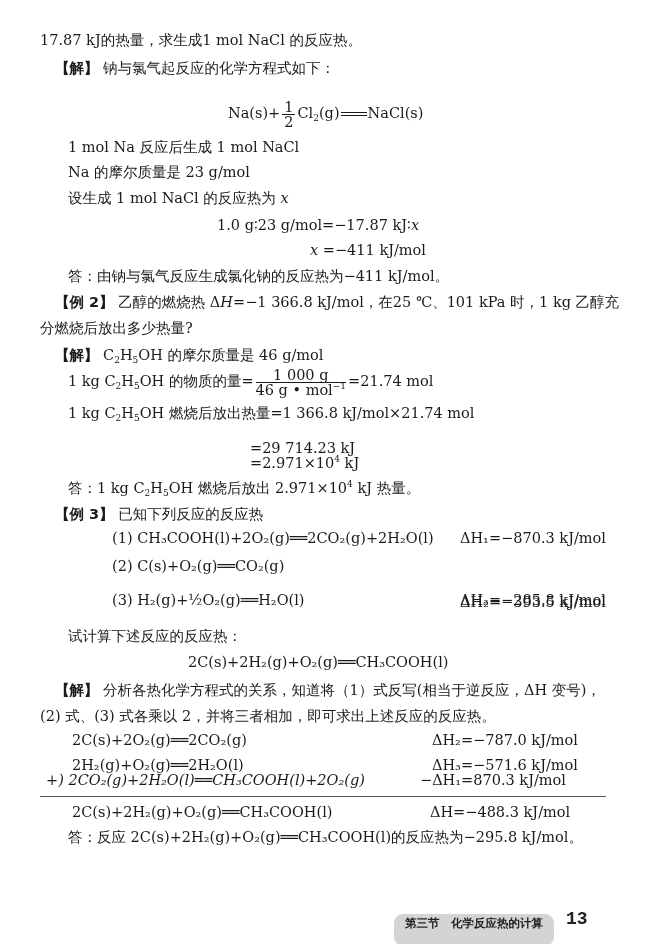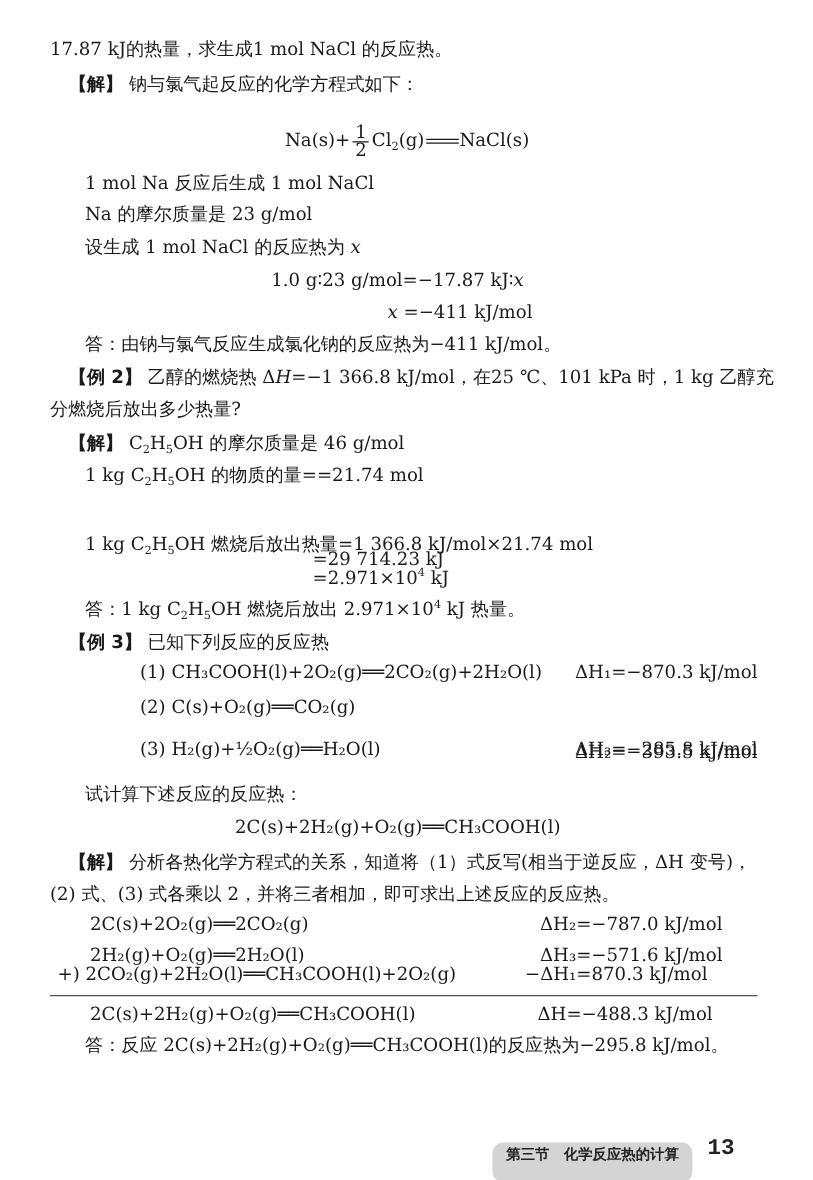--- a/index.html
+++ b/index.html
@@ -52,23 +52,23 @@
 <div class="ln" style="left:55px; top:292px;">
   <span class="b">【例 2】</span>
   <span>乙醇的燃烧热 Δ</span><span class="it">H</span><span>=−1 366.8 kJ/mol，在25 ℃、101 kPa 时，1 kg 乙醇充</span>
 </div>
 <div class="ln" style="left:40px; top:318px;">分燃烧后放出多少热量?</div>
 <div class="ln" style="left:55px; top:345px;">
   <span class="b">【解】</span>
   <span>C</span><sub>2</sub><span>H</span><sub>5</sub><span>OH 的摩尔质量是 46 g/mol</span>
 </div>
 <div class="ln" style="left:68px; top:366px; line-height:30px;">
-  <span>1 kg C</span><sub>2</sub><span>H</span><sub>5</sub><span>OH 的物质的量=</span><span>=21.74 mol</span>
+  <span>1 kg C</span><sub>2</sub><span>H</span><sub>5</sub><span>OH 的物质的量=</span><span class="frac"><span class="num">1 000 g</span><span><span>46 g • mol</span><sup>−1</sup></span></span><span>=21.74 mol</span>
 </div>
-<div class="ln" style="left:68px; top:426px;">
+<div class="ln" style="left:68px; top:403px;">
   <span>1 kg C</span><sub>2</sub><span>H</span><sub>5</sub><span>OH 燃烧后放出热量=1 366.8 kJ/mol×21.74 mol</span>
 </div>
 <div class="ln" style="left:250px; top:428px;margin-top:10px;">=29 714.23 kJ</div>
 <div class="ln" style="left:250px; top:453px;">
   <span>=2.971×10</span><sup>4</sup><span> kJ</span>
 </div>
 <div class="ln" style="left:68px; top:478px;">
   <span>答：1 kg C</span><sub>2</sub><span>H</span><sub>5</sub><span>OH 燃烧后放出 2.971×10</span><sup>4</sup><span> kJ 热量。</span>
 </div>
 
@@ -102,21 +102,21 @@
 <div class="ln" style="left:40px; top:706px;">(2) 式、(3) 式各乘以 2，并将三者相加，即可求出上述反应的反应热。</div>
 
 <div class="ln" style="left:72px; top:730px;">
   <span></span><span>2C(s)+2O₂(g)══2CO₂(g)</span>
 </div>
 <div class="ln" style="left:432px; top:730px;">ΔH₂=−787.0 kJ/mol</div>
 <div class="ln" style="left:72px; top:755px;">
   <span></span><span>2H₂(g)+O₂(g)══2H₂O(l)</span>
 </div>
 <div class="ln" style="left:432px; top:755px;">ΔH₃=−571.6 kJ/mol</div>
-<div class="ln" style="left:46px; top:770px;">
+<div class="ln" style="left:46px; top:770px;font-style:italic;">
   <span>+)</span> <span>2CO₂(g)+2H₂O(l)══CH₃COOH(l)+2O₂(g)</span>
 </div>
 <div class="ln" style="left:420px; top:770px;">−ΔH₁=870.3 kJ/mol</div>
 
 <div class="divider"></div>
 
 <div class="ln" style="left:72px; top:802px;">2C(s)+2H₂(g)+O₂(g)══CH₃COOH(l)</div>
 <div class="ln" style="left:430px; top:802px;">ΔH=−488.3 kJ/mol</div>
 <div class="ln" style="left:68px; top:827px;">答：反应 2C(s)+2H₂(g)+O₂(g)══CH₃COOH(l)的反应热为−295.8 kJ/mol。</div>
 

